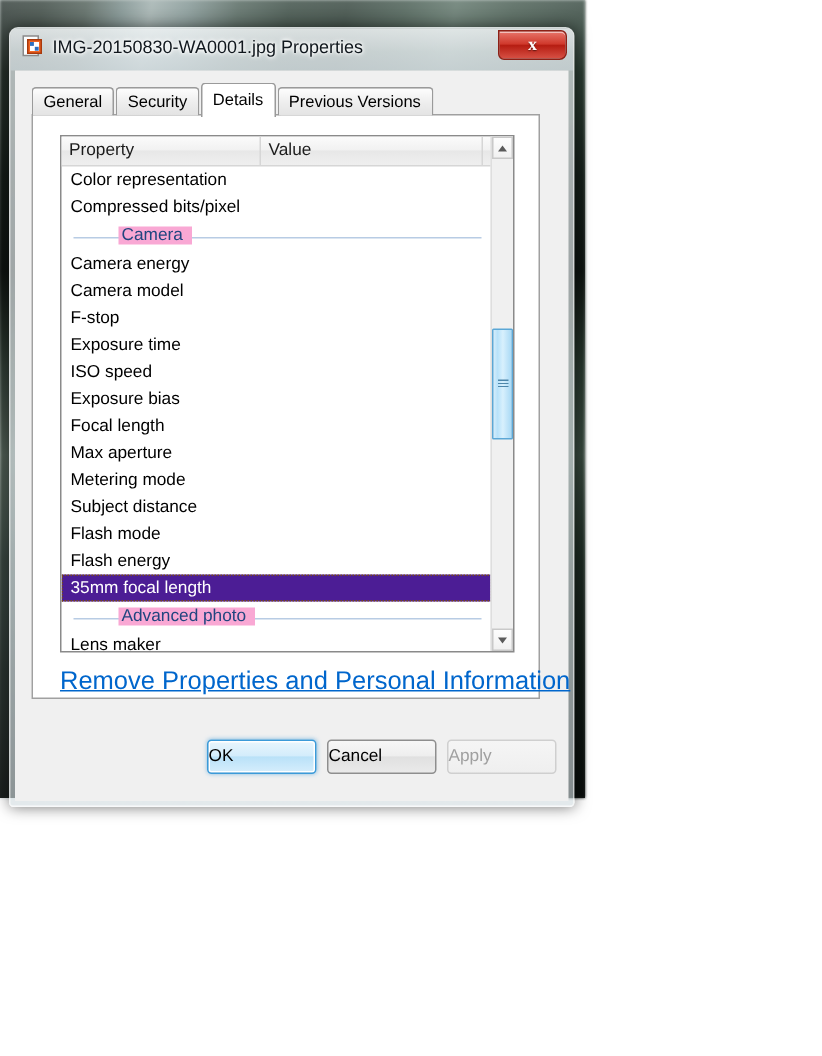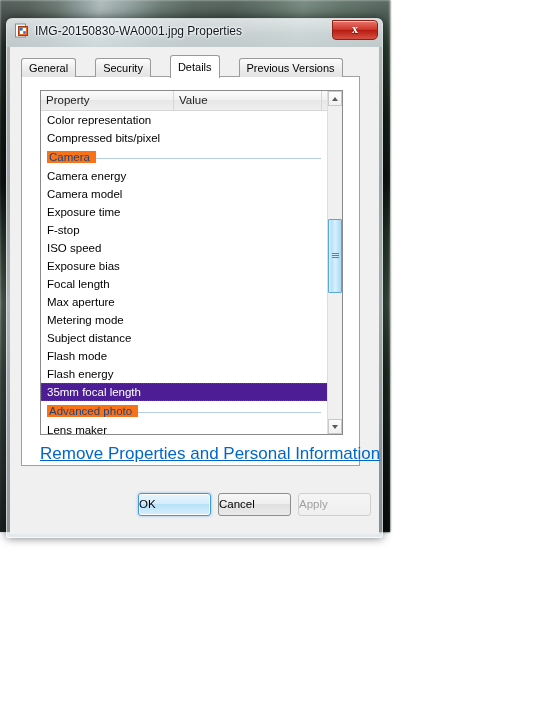--- a/index.html
+++ b/index.html
@@ -112,21 +112,20 @@
   }
 
   
   #tabstrip {
     position: absolute;
     left: 11px; top: 8px;
     height: 22px;
     display: flex;
     align-items: flex-end;
     z-index: 3;
-    gap: 18px;
   }
   .tab {
     height: 19px;
     padding: 0 7px;
     margin-right: 1px;
     background: linear-gradient(180deg, #fdfdfd 0%, #eeeeee 50%, #e3e3e3 100%);
     border: 1px solid #9a9a9a;
     border-bottom: none;
     border-radius: 3px 3px 0 0;
     font-size: 11px;
@@ -221,23 +220,24 @@
     line-height: 20px;
     font-size: 11.5px;
     color: #21457f;
     padding-left: 6px;
     white-space: nowrap;
     box-sizing: border-box;
   }
   .group .gtext {
     padding-left: 2px;
     padding-right: 6px;
-    background: #f97316;
+    background: #f9a8d4;
     position: relative;
     z-index: 2;
+    margin-left: 32px;
   }
   .group .gline {
     position: absolute;
     left: 8px; right: 6px;
     top: 11px;
     height: 1px;
     background: #b8cce4;
     z-index: 1;
   }
 
@@ -384,22 +384,22 @@
           <div class="hcell" id="hcell-val">Value</div>
           <div class="hcell" id="hcell-pad"></div>
         </div>
 
         <div id="list-body">
             <div class="row">Color representation</div>
             <div class="row">Compressed bits/pixel</div>
             <div class="group"><span class="gline"></span><span class="gtext">Camera</span></div>
             <div class="row">Camera energy</div>
             <div class="row">Camera model</div>
+            <div class="row">F-stop</div>
             <div class="row">Exposure time</div>
-            <div class="row">F-stop</div>
             <div class="row">ISO speed</div>
             <div class="row">Exposure bias</div>
             <div class="row">Focal length</div>
             <div class="row">Max aperture</div>
             <div class="row">Metering mode</div>
             <div class="row">Subject distance</div>
             <div class="row">Flash mode</div>
             <div class="row">Flash energy</div>
             <div class="row selected">35mm focal length</div>
             <div class="group"><span class="gline"></span><span class="gtext">Advanced photo</span></div>

